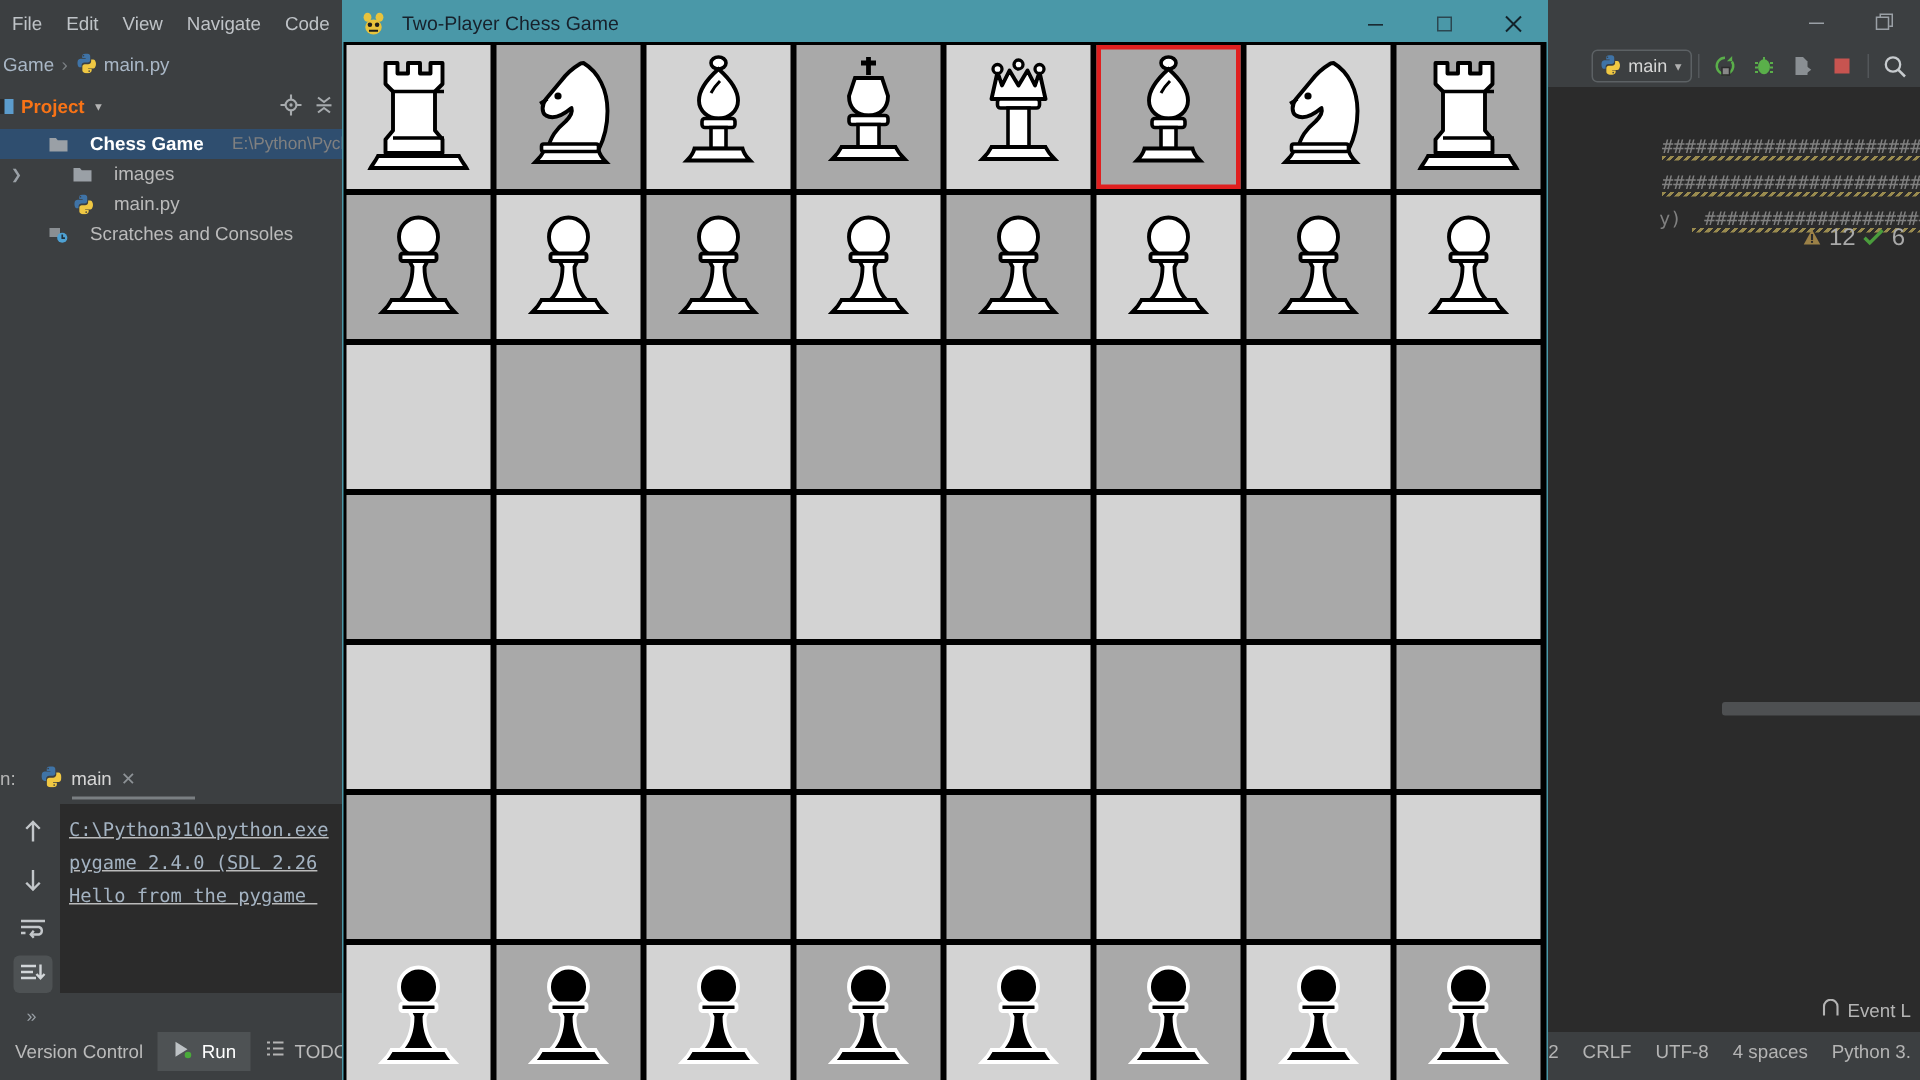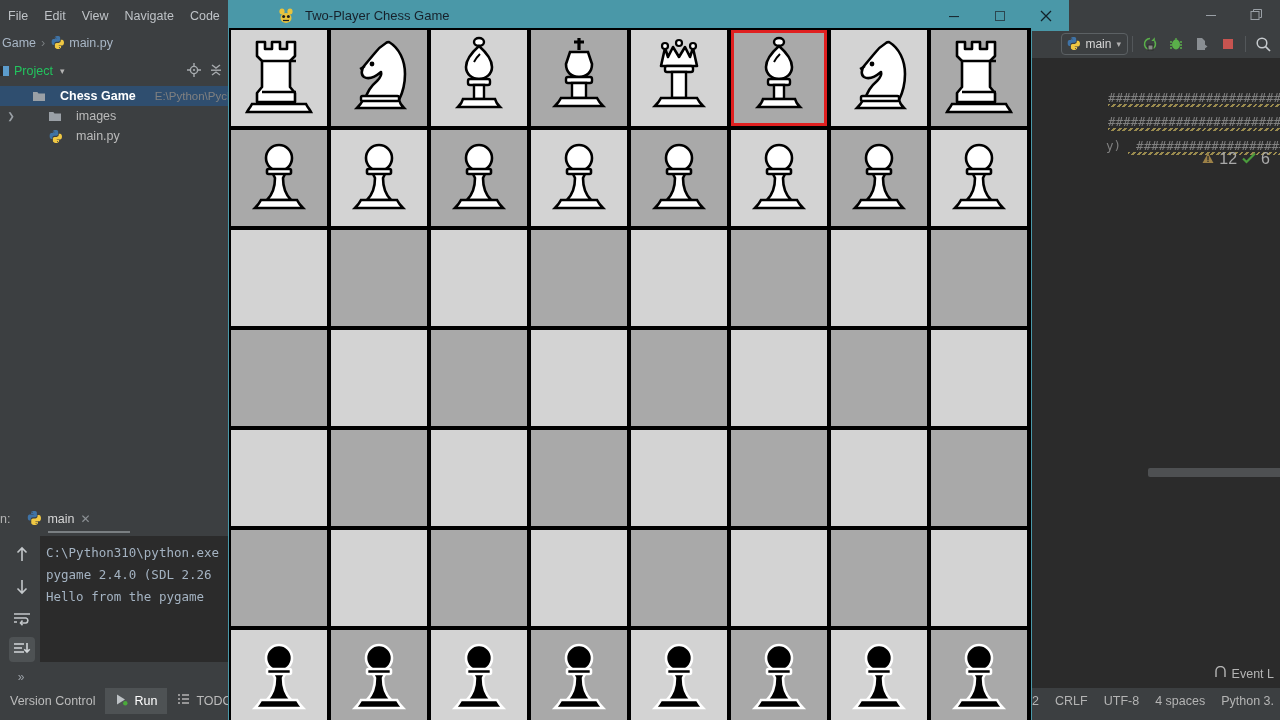--- a/index.html
+++ b/index.html
@@ -28,21 +28,21 @@
   .run-cfg .lbl{color:#d6d6d6;font-size:12px;}
   .tb-ico{width:26px;height:24px;display:flex;align-items:center;justify-content:center;}
   .tb-sep{width:1px;height:16px;background:#53575a;margin:0 4px;}
 
   
   .breadcrumb{position:absolute;left:0;top:32px;height:22px;display:flex;align-items:center;gap:5px;padding-left:2px;color:#a9b7c6;font-size:12.5px;}
   .bc-sep{color:#7a7f82;}
 
   
   .proj-header{position:absolute;left:0;top:58px;width:228px;height:26px;display:flex;align-items:center;}
-  .proj-title{color:#22c55e;font-size:12.5px;font-weight:normal;margin-left:14px;}
+  .proj-title{color:#f97316;font-size:12.5px;font-weight:bold;margin-left:14px;}
   .proj-caret{margin-left:7px;color:#b4b4b4;font-size:9px;}
   .proj-hdr-icons{position:absolute;right:4px;top:4px;display:flex;gap:6px;}
 
   
   .tree{position:absolute;left:0;top:86px;width:228px;}
   .tree-row{height:20px;display:flex;align-items:center;padding-left:4px;font-size:12.5px;color:#bbbbbb;white-space:nowrap;gap:12px;}
   .tree-row.selected{background:#2f4e6f;}
   .tree-arrow{width:14px;text-align:center;color:#9aa0a6;font-size:9px;flex:none;}
   .tree-ico{width:18px;display:flex;align-items:center;justify-content:center;flex:none;}
   .tree-label{font-weight:normal;}
@@ -61,37 +61,37 @@
   .runwin{position:absolute;left:0;top:506px;width:228px;bottom:32px;background:#3c3f41;}
   .run-tabbar{position:absolute;left:0;top:0;width:228px;height:26px;display:flex;align-items:center;}
   .run-tab{display:flex;align-items:center;gap:6px;height:26px;padding:0 6px;}
   .run-tab .tname{color:#d6d6d6;font-size:12.5px;}
   .run-tab .tclose{color:#8d9296;font-size:12px;}
   .run-underline{position:absolute;left:48px;top:25px;width:82px;height:2px;background:#7a7f82;}
   .run-side{position:absolute;left:8px;top:30px;width:28px;bottom:26px;display:flex;flex-direction:column;align-items:center;gap:6px;padding-top:6px;}
   .run-side-btn{width:26px;height:26px;display:flex;align-items:center;justify-content:center;border-radius:4px;}
   .run-side-btn.active{background:#4e5254;}
   .run-more{position:absolute;left:8px;bottom:4px;width:26px;text-align:center;color:#9aa0a6;font-size:12px;}
-  .console{position:absolute;left:40px;top:30px;right:0;bottom:26px;background:#2b2b2b;padding:6px 0 0 6px;}
+  .console{position:absolute;left:40px;top:30px;right:0;bottom:26px;background:#2b2b2b;padding:6px 0 0 6px;text-decoration:underline;}
   .console-line{font-family:"DejaVu Sans Mono","Liberation Mono",monospace;font-size:12.5px;color:#a4b3c2;white-space:pre;line-height:22px;}
 
   
   .statusbar{position:absolute;left:0;bottom:0;width:1280px;height:32px;background:#3c3f41;}
   .sb-tools{position:absolute;left:0;top:0;height:26px;display:flex;align-items:center;gap:0;}
   .sb-tool{display:flex;align-items:center;gap:6px;height:26px;padding:0 10px;color:#bbbbbb;font-size:12.5px;}
   .sb-tool.active{background:#4e5254;color:#ffffff;}
   .sb-right{position:absolute;right:6px;top:0px;height:26px;display:flex;align-items:center;gap:16px;font-size:12.5px;color:#b4b4b4;}
   .sb-eventlog{position:absolute;right:6px;top:-22px;display:flex;align-items:center;gap:5px;font-size:12.5px;color:#b4b4b4;}
 
   
   #pygame{
     position:absolute;left:228px;top:0;width:804px;height:720px;
     background:#4a98a8;
   }
-  .pg-titlebar{position:absolute;left:0;top:0;width:804px;height:31px;background:#4a98a8;display:flex;align-items:center;padding-left:37px;}
+  .pg-titlebar{position:absolute;left:0;top:0;width:804px;height:31px;background:#4a98a8;display:flex;align-items:center;}
   .pg-icon{width:18px;height:18px;margin-left:12px;flex:none;}
   .pg-title{margin-left:10px;color:#17212b;font-size:13px;white-space:nowrap;}
   .pg-wbtns{position:absolute;right:0;top:0;height:31px;display:flex;}
   .pg-wbtn{width:46px;height:31px;display:flex;align-items:center;justify-content:center;color:#16242c;}
 
   .board{position:absolute;left:1px;top:28px;width:802px;height:692px;background:#000;}
   .sq{position:absolute;box-sizing:border-box;}
   .sq.light{background:#d3d3d3;}
   .sq.dark{background:#a9a9a9;}
   .sq.sel{outline:3px solid #e02020;outline-offset:-3px;}
@@ -260,20 +260,31 @@
     </div>
     <div class="tree-row">
       <span class="tree-arrow"></span>
       <span class="tree-ico" style="margin-left:16px;">
         <svg width="14" height="14" viewBox="0 0 16 16">
           <path d="M7.9 1c-2 0-2.4.9-2.4 1.9v1.3h2.6v.5H4.2c-1.1 0-2 .7-2.2 2a7 7 0 000 2.6c.2 1.2.9 2 2 2h1V9.8c0-1.2 1-2.2 2.2-2.2h2.6c1 0 1.8-.8 1.8-1.8V2.9C11.6 1.9 10.8 1 9.7 1H7.9zm-1.4.9a.6.6 0 11-.6.6.6.6 0 01.6-.6z" fill="#3f73a6"></path>
           <path d="M12.3 5.3v1.4c0 1.3-1.1 2.3-2.3 2.3H7.4c-1 0-1.8.9-1.8 1.8v3c0 1 .8 1.5 1.8 1.8a5.8 5.8 0 003.6 0c1-.3 1.7-.8 1.7-1.8v-1.2H10v-.5h3.9c1.1 0 1.5-.8 1.9-2a5 5 0 000-2.6c-.3-1.2-.8-2.2-1.9-2.2h-1.6zm-1.5 8.3a.6.6 0 11-.6.6.6.6 0 01.6-.6z" fill="#f0c843"></path>
         </svg>
       </span>
       <span class="tree-label">main.py</span>
+    </div>
+    <div class="tree-row">
+      <span class="tree-arrow"></span>
+      <span class="tree-ico">
+        <svg width="14" height="13" viewBox="0 0 14 13">
+            <path d="M1 2h7v6H1z" fill="#8a8f93"></path>
+            <circle cx="9.5" cy="8.5" r="3.4" fill="#4ea1d3"></circle>
+            <path d="M9.5 6.3v2.4h1.8" stroke="#20313c" stroke-width="1.1" fill="none"></path>
+          </svg>
+      </span>
+      <span class="tree-label">Scratches and Consoles</span>
     </div>
   </div>
 
   <div class="runwin">
     <div class="run-tabbar">
       <span style="color:#b4b4b4;font-size:12.5px;margin-left:0px;">n:</span>
       <div class="run-tab" style="margin-left:10px;">
         <span>
           <svg width="15" height="15" viewBox="0 0 16 16">
             <path d="M7.9 1c-2 0-2.4.9-2.4 1.9v1.3h2.6v.5H4.2c-1.1 0-2 .7-2.2 2a7 7 0 000 2.6c.2 1.2.9 2 2 2h1V9.8c0-1.2 1-2.2 2.2-2.2h2.6c1 0 1.8-.8 1.8-1.8V2.9C11.6 1.9 10.8 1 9.7 1H7.9zm-1.4.9a.6.6 0 11-.6.6.6.6 0 01.6-.6z" fill="#3f73a6"></path>

